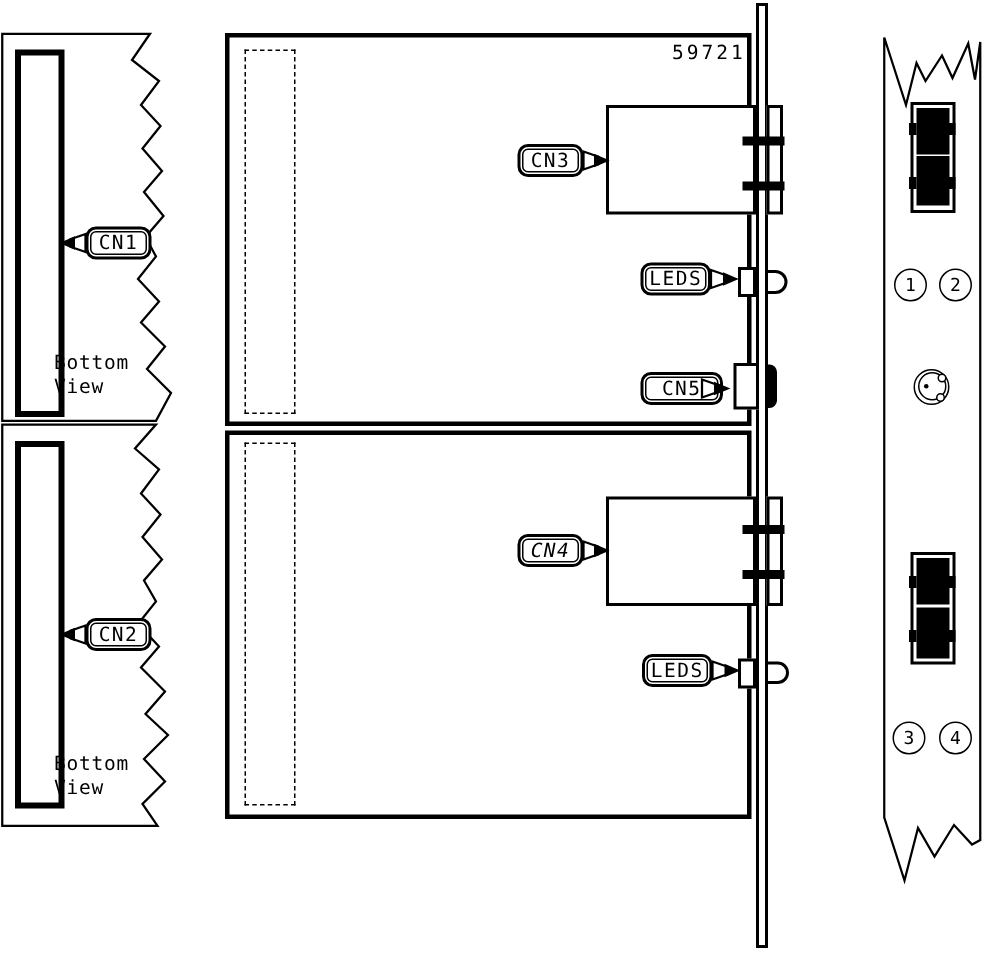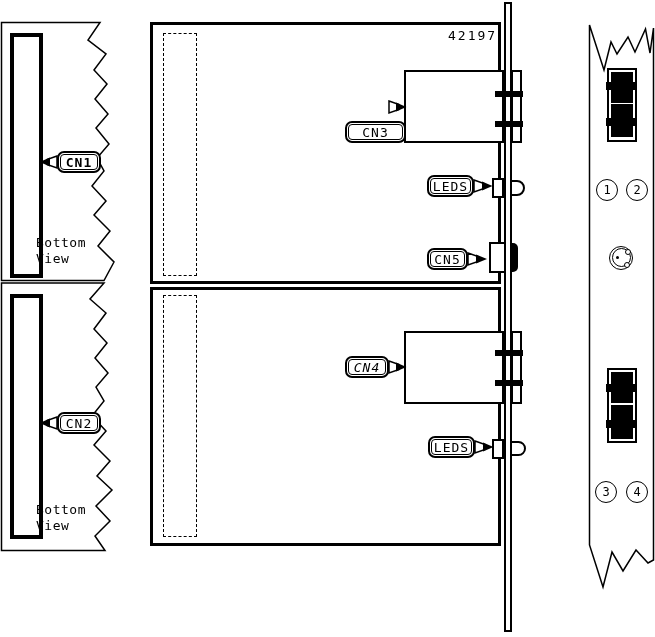--- a/index.html
+++ b/index.html
@@ -53,21 +53,21 @@
   <div class="abs thickrect" style="left:10px;top:294px;width:33px;height:245px;"></div>
 
   <div class="abs viewlabel" style="left:36px;top:235px;width:64px;"><span>Bottom</span><br><span>View</span></div>
   <div class="abs viewlabel" style="left:36px;top:502px;width:64px;"><span>Bottom</span><br><span>View</span></div>
 
   <div class="abs boxmod" style="left:150px;top:22px;width:351px;height:262px;"></div>
   <div class="abs boxmod" style="left:150px;top:287px;width:351px;height:259px;"></div>
   <div class="abs dashedrect" style="left:163px;top:33px;width:34px;height:243px;"></div>
   <div class="abs dashedrect" style="left:163px;top:295px;width:34px;height:242px;"></div>
 
-  <div class="abs partnum" style="left:448px;top:29px;">42197</div>
+  <div class="abs partnum" style="left:448px;top:29px;">59721</div>
 
   <div class="abs bracket" style="left:504px;top:2px;width:8px;height:630px;"></div>
 
   <div class="abs thinrect" style="left:404px;top:70px;width:100px;height:73px;"></div>
   <div class="abs thinrect" style="left:511px;top:70px;width:11px;height:73px;"></div>
   <div class="abs blackbar" style="left:495px;top:91px;width:28px;height:6px;"></div>
   <div class="abs blackbar" style="left:495px;top:121px;width:28px;height:6px;"></div>
 
   <div class="abs ledbase" style="left:492px;top:178px;width:12px;height:20px;"></div>
   <div class="abs leddome" style="left:510px;top:180px;width:15px;height:16px;"></div>
@@ -112,33 +112,33 @@
   <div class="abs blackbar" style="left:606px;top:420px;width:5px;height:8px;"></div>
   <div class="abs blackbar" style="left:632px;top:420px;width:5px;height:8px;"></div>
 
   <div class="abs portcircle" style="left:595px;top:481px;width:22px;height:22px;">
       <span>3</span>
     </div>
   <div class="abs portcircle" style="left:626px;top:481px;width:22px;height:22px;">
       <span>4</span>
     </div>
 
-  <div class="abs callout" style="left:57px;top:151px;width:44px;height:22px;font-weight:bold;">
+  <div class="abs callout" style="left:57px;top:151px;width:44px;height:22px;">
       <span class="inner">CN1</span>
     </div>
   <div class="abs callout" style="left:57px;top:412px;width:44px;height:22px;">
       <span class="inner">CN2</span>
     </div>
-  <div class="abs callout" style="left:345px;top:96px;width:61px;height:22px;margin-top:25px;">
+  <div class="abs callout" style="left:345px;top:96px;width:44px;height:22px;">
       <span class="inner">CN3</span>
     </div>
   <div class="abs callout" style="left:427px;top:175px;width:47px;height:22px;">
       <span class="inner">LEDS</span>
     </div>
-  <div class="abs callout" style="left:427px;top:248px;width:41px;height:22px;">
+  <div class="abs callout" style="left:427px;top:248px;width:55px;height:22px;">
       <span class="inner">CN5</span>
     </div>
   <div class="abs callout" style="left:345px;top:356px;width:44px;height:22px;font-style:italic;">
       <span class="inner">CN4</span>
     </div>
   <div class="abs callout" style="left:428px;top:436px;width:47px;height:22px;">
       <span class="inner">LEDS</span>
     </div>
 
   <svg class="svgover" width="655" height="637">

